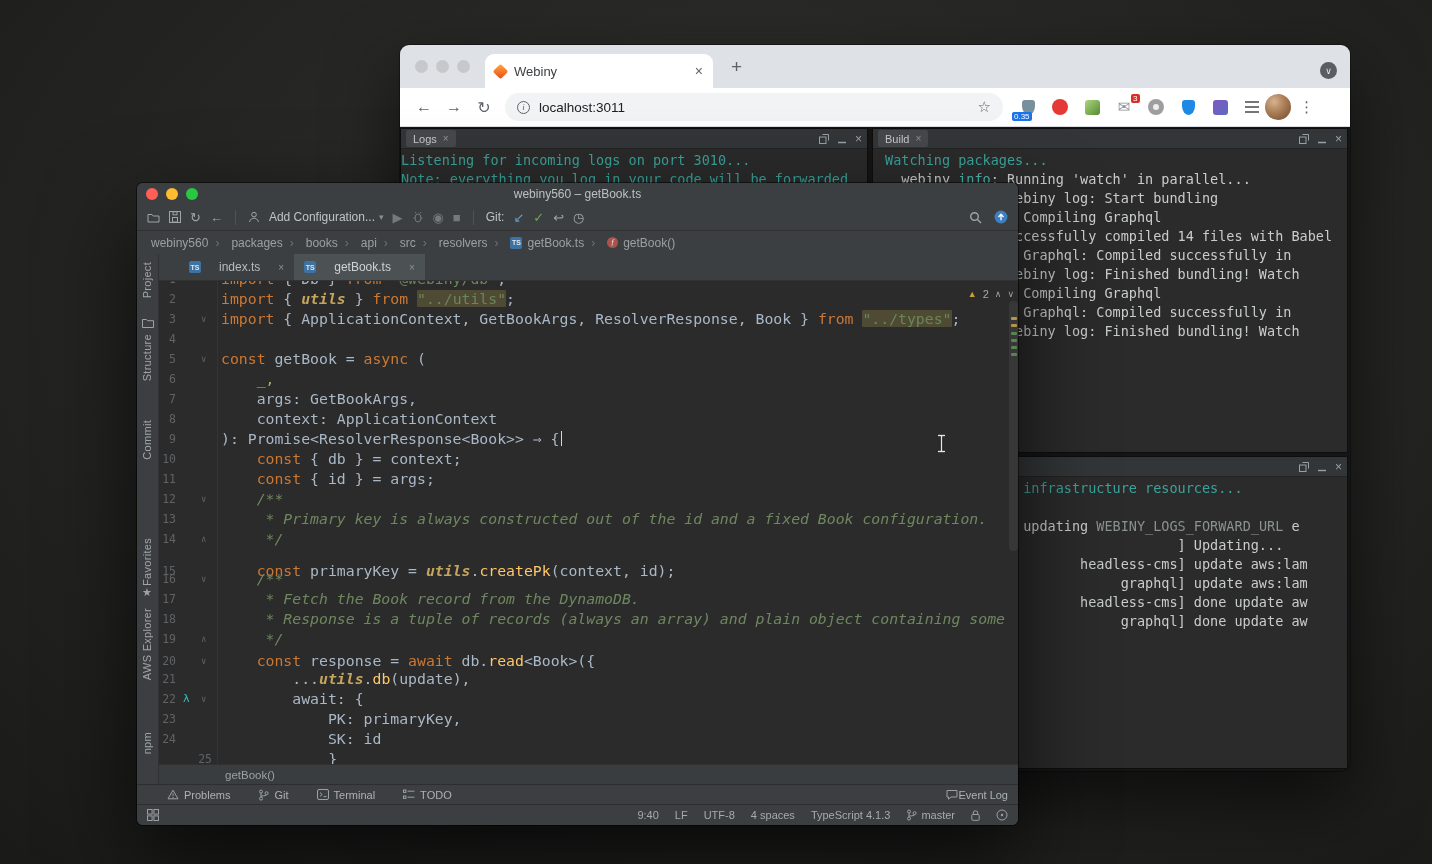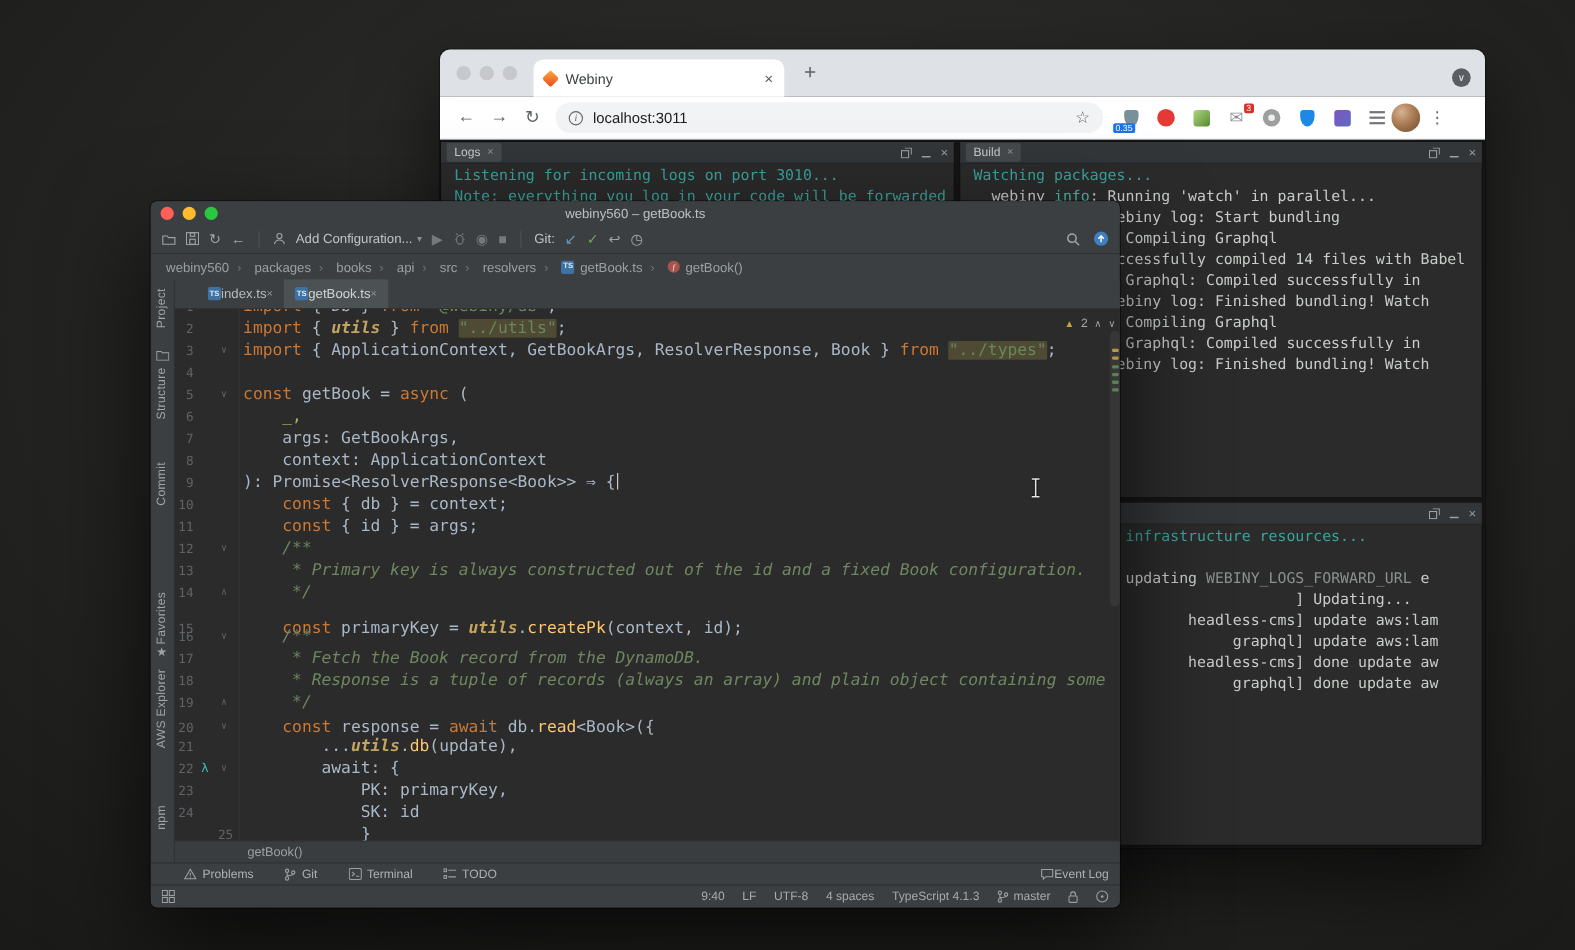--- a/index.html
+++ b/index.html
@@ -57,21 +57,21 @@
   #panel-build  { left:472px; top:1px;   width:476px; height:325px; }
   #panel-deploy { left:472px; top:329px; width:476px; height:313px; }
   .phead { height:20px; background:#333638; border-bottom:1px solid #232323; display:flex; align-items:center; padding:0 5px; }
   .ptab { background:#46494b; height:17px; display:flex; align-items:center; gap:6px; padding:0 7px;
     font-size:11px; color:#c6c9cb; border-radius:2px; }
   .ptab-x { color:#8f9396; font-size:10px; }
   .pctrl { margin-left:auto; display:flex; align-items:center; gap:8px; color:#9aa0a3; }
   .pctrl svg { display:block; }
   .pc-x { font-size:12px; line-height:10px; }
   .pbody { padding:2px 12px; font-family:"DejaVu Sans Mono", monospace; font-size:13.5px; overflow:hidden; }
-  #panel-logs .pbody { padding-left:12px; }
+  #panel-logs .pbody { padding-left:0; }
   .tline { height:19px; line-height:19px; white-space:pre; }
   .t-teal { color:#3aa49c; } .t-fg { color:#c9cdc9; } .t-cyan { color:#4db6ac; } .t-dim { color:#8b9090; }
 
   
   #ide { position:absolute; left:137px; top:183px; width:881px; height:642px; z-index:10;
     background:#3c3f41; border-radius:6px; overflow:hidden;
     box-shadow:0 34px 90px rgba(0,0,0,.7), 0 0 0 1px rgba(0,0,0,.5);
     display:flex; flex-direction:column; color:#a9adb0; }
   .ide-title { height:21px; position:relative; display:flex; align-items:center; justify-content:center;
     font-size:12px; color:#bcc0c3; background:#3c3f41; flex:none; }
@@ -102,21 +102,21 @@
 
   .ide-main { flex:1; display:flex; min-height:0; }
   .stripe { width:22px; flex:none; border-right:1px solid #313131; position:relative; }
   .vlabel { position:absolute; left:4px; writing-mode:vertical-rl; transform:rotate(180deg);
     font-size:11px; color:#a2a6a9; letter-spacing:.3px; }
   .s-ico { position:absolute; left:5px; color:#9ea2a5; }
 
   .editor-col { flex:1; display:flex; flex-direction:column; min-width:0; }
   .tabbar { height:27px; flex:none; background:#3c3f41; border-bottom:1px solid #323232;
     display:flex; align-items:stretch; padding-left:20px; }
-  .etab { display:flex; align-items:center; gap:0; padding:0 10px; font-size:12px; color:#b6bbbe; }
+  .etab { display:flex; align-items:center; gap:18px; padding:0 10px; font-size:12px; color:#b6bbbe; }
   .etab.active { background:#4c5154; color:#ced3d6; }
   .etab .x { color:#8e9294; font-size:10px; }
 
   .editor { flex:1; position:relative; background:#2b2b2b; overflow:hidden;
     font-family:"DejaVu Sans Mono", monospace; font-size:14.8px; }
   .editor::before { content:""; position:absolute; left:58px; top:0; bottom:0; width:1px; background:#343434; }
   .codeline { position:absolute; left:0; width:100%; height:20px; line-height:20px; white-space:pre; }
   .ln { position:absolute; left:0; width:17px; text-align:right; color:#606366; font-size:11.5px; }
   .fold { position:absolute; left:42px; font-size:9px; color:#5d6265; }
   .glam { position:absolute; left:24px; font-size:11px; color:#35c0ba; }

